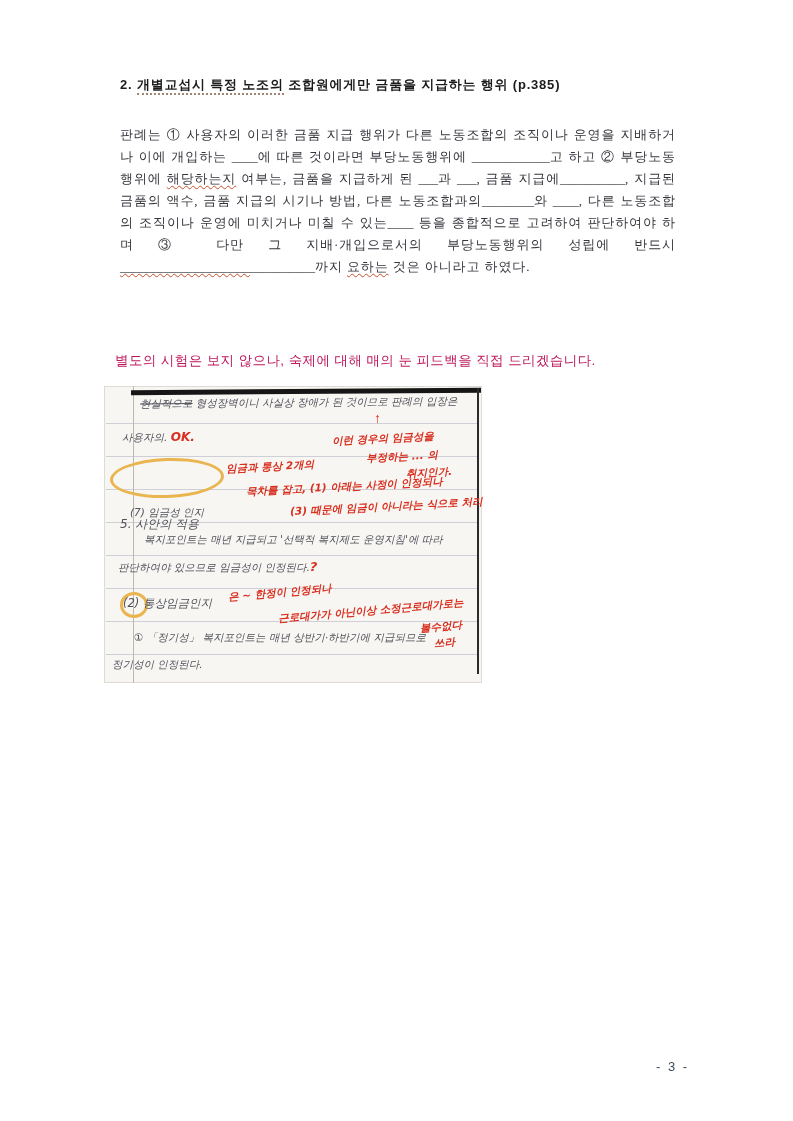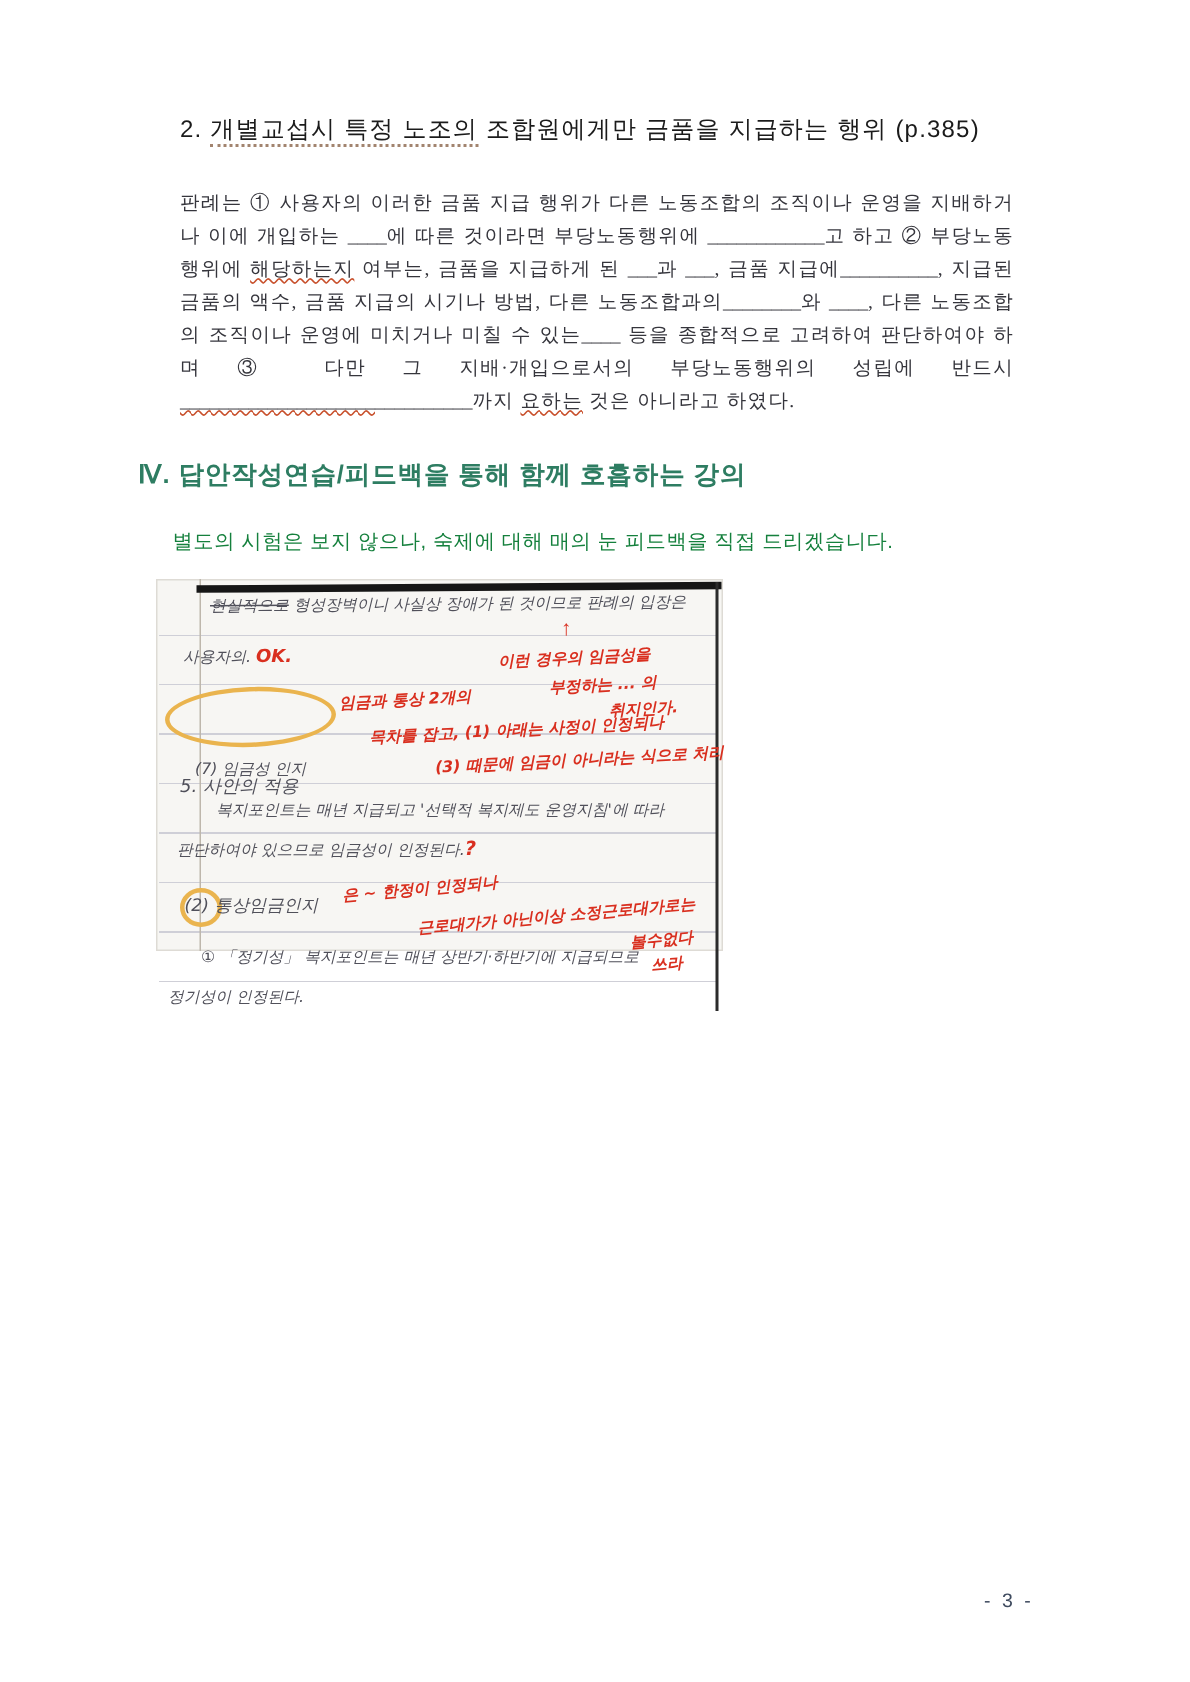--- a/index.html
+++ b/index.html
@@ -1,39 +1,39 @@
 <!DOCTYPE html>
 <html><head>
 <meta charset="utf-8">
 <style>
   html,body{margin:0;padding:0;background:#ffffff;}
   .page{position:relative;width:793px;height:1121px;background:#ffffff;overflow:hidden;
         font-family:"Liberation Sans",sans-serif;color:#222;}
 
   
   .sec2-title{position:absolute;left:120px;top:76px;width:580px;
-      font-weight:normal;font-size:16px;letter-spacing:0.8px;color:#1b1b1b;
+      font-weight:bold;font-size:13px;letter-spacing:0.8px;color:#1b1b1b;
       font-family:"Liberation Sans",sans-serif;}
   .dotted{border-bottom:2px dotted #a2846f;padding-bottom:1px;}
 
   
   .para{position:absolute;left:120px;top:124px;width:556px;
       font-family:"Liberation Serif",serif;font-size:13px;line-height:22px;
       letter-spacing:0.9px;text-align:justify;color:#35353c;}
   .blank{letter-spacing:0;}
   .sq{text-decoration:underline;text-decoration-style:wavy;
       text-decoration-color:#c8502c;text-decoration-thickness:1px;text-underline-offset:2px;margin-top:16px;}
 
   
   .sec4-head{position:absolute;left:92px;top:305px;font-weight:bold;font-size:17px;
       letter-spacing:0.6px;color:#2e7d62;font-family:"Liberation Sans",sans-serif;}
-  .intro{position:absolute;left:115px;top:352px;font-size:13.5px;letter-spacing:0.4px;color:#15803d;}
+  .intro{position:absolute;left:115px;top:352px;font-size:13.5px;letter-spacing:0.4px;color:#be185d;}
 
   
-  .photo{position:absolute;left:104px;top:386px;width:378px;height:248px;
+  .photo{position:absolute;left:104px;top:386px;width:378px;height:297px;
       background:#f7f6f3;box-shadow:0 0 0 1px #dedbd5 inset;}
   .rules{position:absolute;left:2px;right:4px;top:37px;height:250px;
       background:repeating-linear-gradient(180deg,#cfcfd7 0 1px,transparent 1px 33px);}
   .margin-line{position:absolute;left:29px;top:0;width:1px;height:100%;background:#beb7ac;}
   .top-bar{position:absolute;left:27px;top:3px;width:350px;height:5px;background:#161616;transform:rotate(-0.4deg);}
   .right-bar{position:absolute;right:3px;top:2px;width:2px;height:286px;background:#2b2b2b;}
 
   .hw{position:absolute;font-family:"DejaVu Sans",sans-serif;font-style:italic;
       font-size:10.5px;color:#50505a;white-space:nowrap;}
   .hw-red{position:absolute;font-family:"DejaVu Sans",sans-serif;font-style:italic;
@@ -54,21 +54,20 @@
 
   <div class="sec2-title">
     <span>2.</span>
     <span class="dotted">개별교섭시 특정 노조의</span>
     <span> 조합원에게만 금품을 지급하는 행위 </span>
     <span>(p.385)</span>
   </div>
 
   <div class="para"><span>판례는 ① 사용자의 이러한 금품 지급 행위가 다른 노동조합의 조직이나 운영을 지배하거나 이에 개입하는 </span><span class="blank">____</span><span>에 따른 것이라면 부당노동행위에 </span><span class="blank">____________</span><span>고 하고 ② 부당노동행위에 </span><span class="sq">해당하는지</span><span> 여부는, 금품을 지급하게 된 </span><span class="blank">___</span><span>과 </span><span class="blank">___</span><span>, 금품 지급에</span><span class="blank">__________</span><span>, 지급된 금품의 액수, 금품 지급의 시기나 방법, 다른 노동조합과의</span><span class="blank">________</span><span>와 </span><span class="blank">____</span><span>, 다른 노동조합의 조직이나 운영에 미치거나 미칠 수 있는</span><span class="blank">____</span><span> 등을 종합적으로 고려하여 판단하여야 하며 ③ 다만 그 지배·개입으로서의 부당노동행위의 성립에 반드시 </span><span class="blank sq">____________________</span><span class="blank">__________</span><span>까지 </span><span class="sq">요하는</span><span> 것은 아니라고 하였다.</span></div>
 
-  <div class="sec4-head">Ⅳ. 답안작성연습/피드백을 통해 함께 호흡하는 강의</div>
 
   <div class="intro">별도의 시험은 보지 않으나, 숙제에 대해 매의 눈 피드백을 직접 드리겠습니다.</div>
 
   <div class="photo">
     <div class="rules"></div>
     <div class="margin-line"></div>
     <div class="top-bar"></div>
     <div class="right-bar"></div>
 
     <div class="hw" style="left:36px;top:10px;transform:rotate(-0.5deg);">

